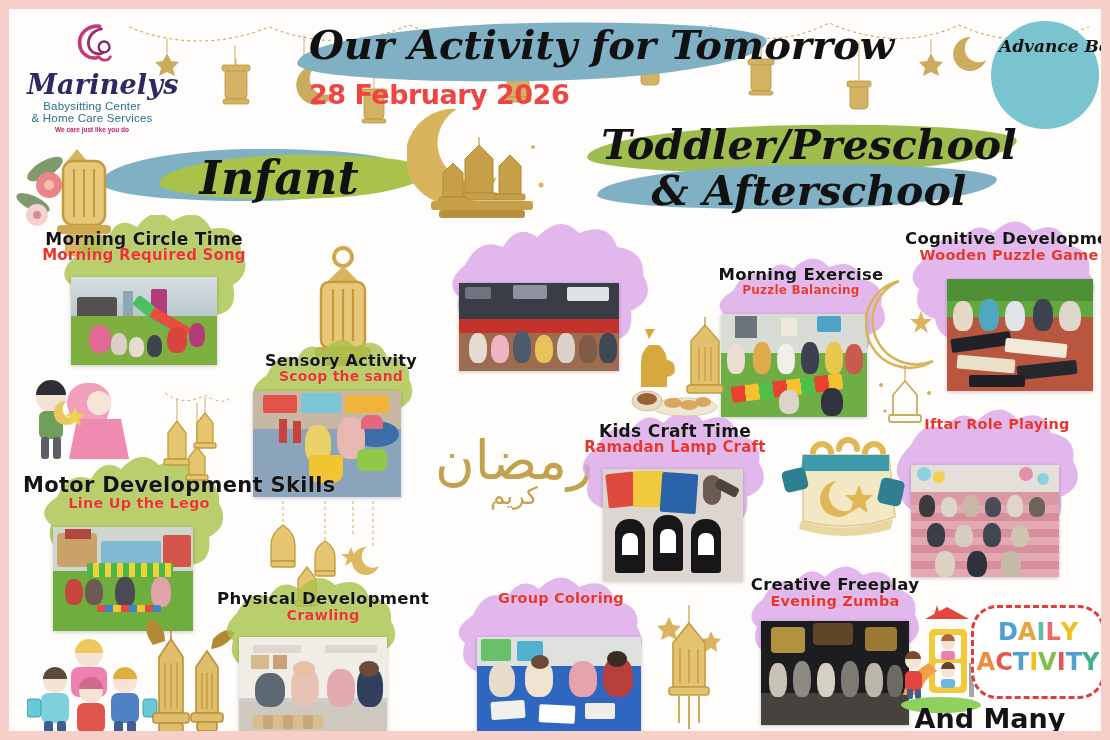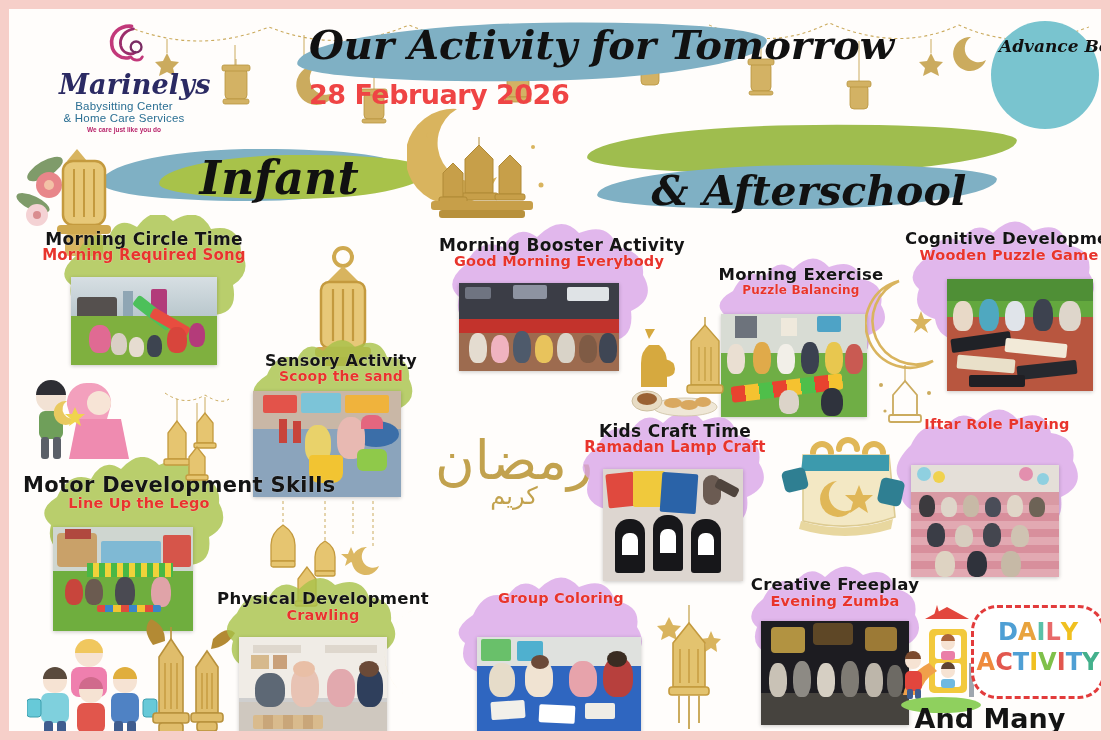--- a/index.html
+++ b/index.html
@@ -56,21 +56,21 @@
   }
 
   
   .script{
     font-family:"DejaVu Serif", serif;
     font-style:italic;font-weight:700;color:#111;
     white-space:nowrap;
   }
 
   
-  #logo{left:18px;top:14px;width:130px;height:100px;margin-left:32px;}
+  #logo{left:18px;top:14px;width:130px;height:100px;}
   #logo .wordmark{
     font-family:"DejaVu Serif", serif;font-style:italic;font-weight:700;
     font-size:27px;color:#2b2a63;letter-spacing:.2px;text-align:center;
     margin-top:46px;
   }
   #logo .sub1,#logo .sub2{
     font-size:11.5px;color:#2b6f93;text-align:center;letter-spacing:.2px;
     font-family:"Liberation Sans", sans-serif;
   }
   #logo .tag{
@@ -230,20 +230,21 @@
   <div class="abs" id="badge">
     <div class="script txt">Advance Booking Required!</div>
   </div>
 
   <div class="brush teal abs" id="infant-brush-teal"></div>
   <div class="brush green abs" id="infant-brush-green"></div>
   <div class="script abs" id="infant-title">Infant</div>
 
   <div class="brush olive abs" id="tod-brush-green"></div>
   <div class="brush teal abs" id="tod-brush-teal"></div>
+  <div class="script abs" id="tod-title1">Toddler/Preschool</div>
   <div class="script abs" id="tod-title2">&amp; Afterschool</div>
 
   <svg class="abs nosel" style="left:398px;top:92px;width:150px;height:130px;" viewBox="0 0 150 130">
     <path d="M50 8 a48 48 0 1 0 40 68 a38 38 0 1 1 -40 -68z" fill="#d9b45e"></path>
     <g fill="#c79f49" stroke="#b08a36" stroke-width="1">
       <g transform="translate(58,44)">
           <path d="M14 0 l14 14 v34 h-28 v-34z"></path>
           <rect x="-5" y="48" width="38" height="7" rx="2"></rect>
           <path d="M14 -8 v8"></path>
         </g>
@@ -523,24 +524,20 @@
   </svg>
 
   <div class="abs nosel" id="ramadan-callig">
     <span>رمضان</span>
     <span class="k">كريم</span>
   </div>
 
   <svg class="splat" style="left:426px;top:214px;width:250px;height:170px;" viewBox="0 0 250 170">
     <path d="M30 42 q14-28 38-18 q14-24 34-10 q24-24 42-4 q30-12 38 14 q28 4 26 28 q14 24-12 36 q4 32-28 30 q-18 22-42 10 q-26 18-46-2 q-30 6-36-20 q-26-8-20-32 q-16-14 6-32z" fill="#d9a4e8" opacity=".82"></path>
   </svg>
-  <div class="cap" style="left:430px;top:228px;width:240px;">
-    <div class="t1" style="font-size:17px">Morning Booster Activity</div>
-    <div class="t2" style="font-size:14.5px">Good Morning Everybody</div>
-  </div>
   <div class="photo" style="left:450px;top:274px;width:160px;height:88px;">
     <div class="sky" style="background:#3b3d46;height:42%;"></div>
     <div class="abs" style="left:6px;top:4px;width:26px;height:12px;background:#6f7481;border-radius:2px;"></div>
     <div class="abs" style="left:54px;top:2px;width:34px;height:14px;background:#8d93a1;border-radius:2px;"></div>
     <div class="abs" style="left:108px;top:4px;width:42px;height:14px;background:#dfe3e6;border-radius:2px;"></div>
     <div class="ground" style="background:#9d6b4f;height:58%;"></div>
     <div class="abs" style="left:0;top:36px;width:160px;height:14px;background:#c3332c;"></div>
     <div class="fig" style="left:10px;top:50px;width:18px;height:30px;background:#e4dcd0;"></div>
     <div class="fig" style="left:32px;top:52px;width:18px;height:28px;background:#f0b3c0;"></div>
     <div class="fig" style="left:54px;top:48px;width:18px;height:32px;background:#4e5a6b;"></div>

